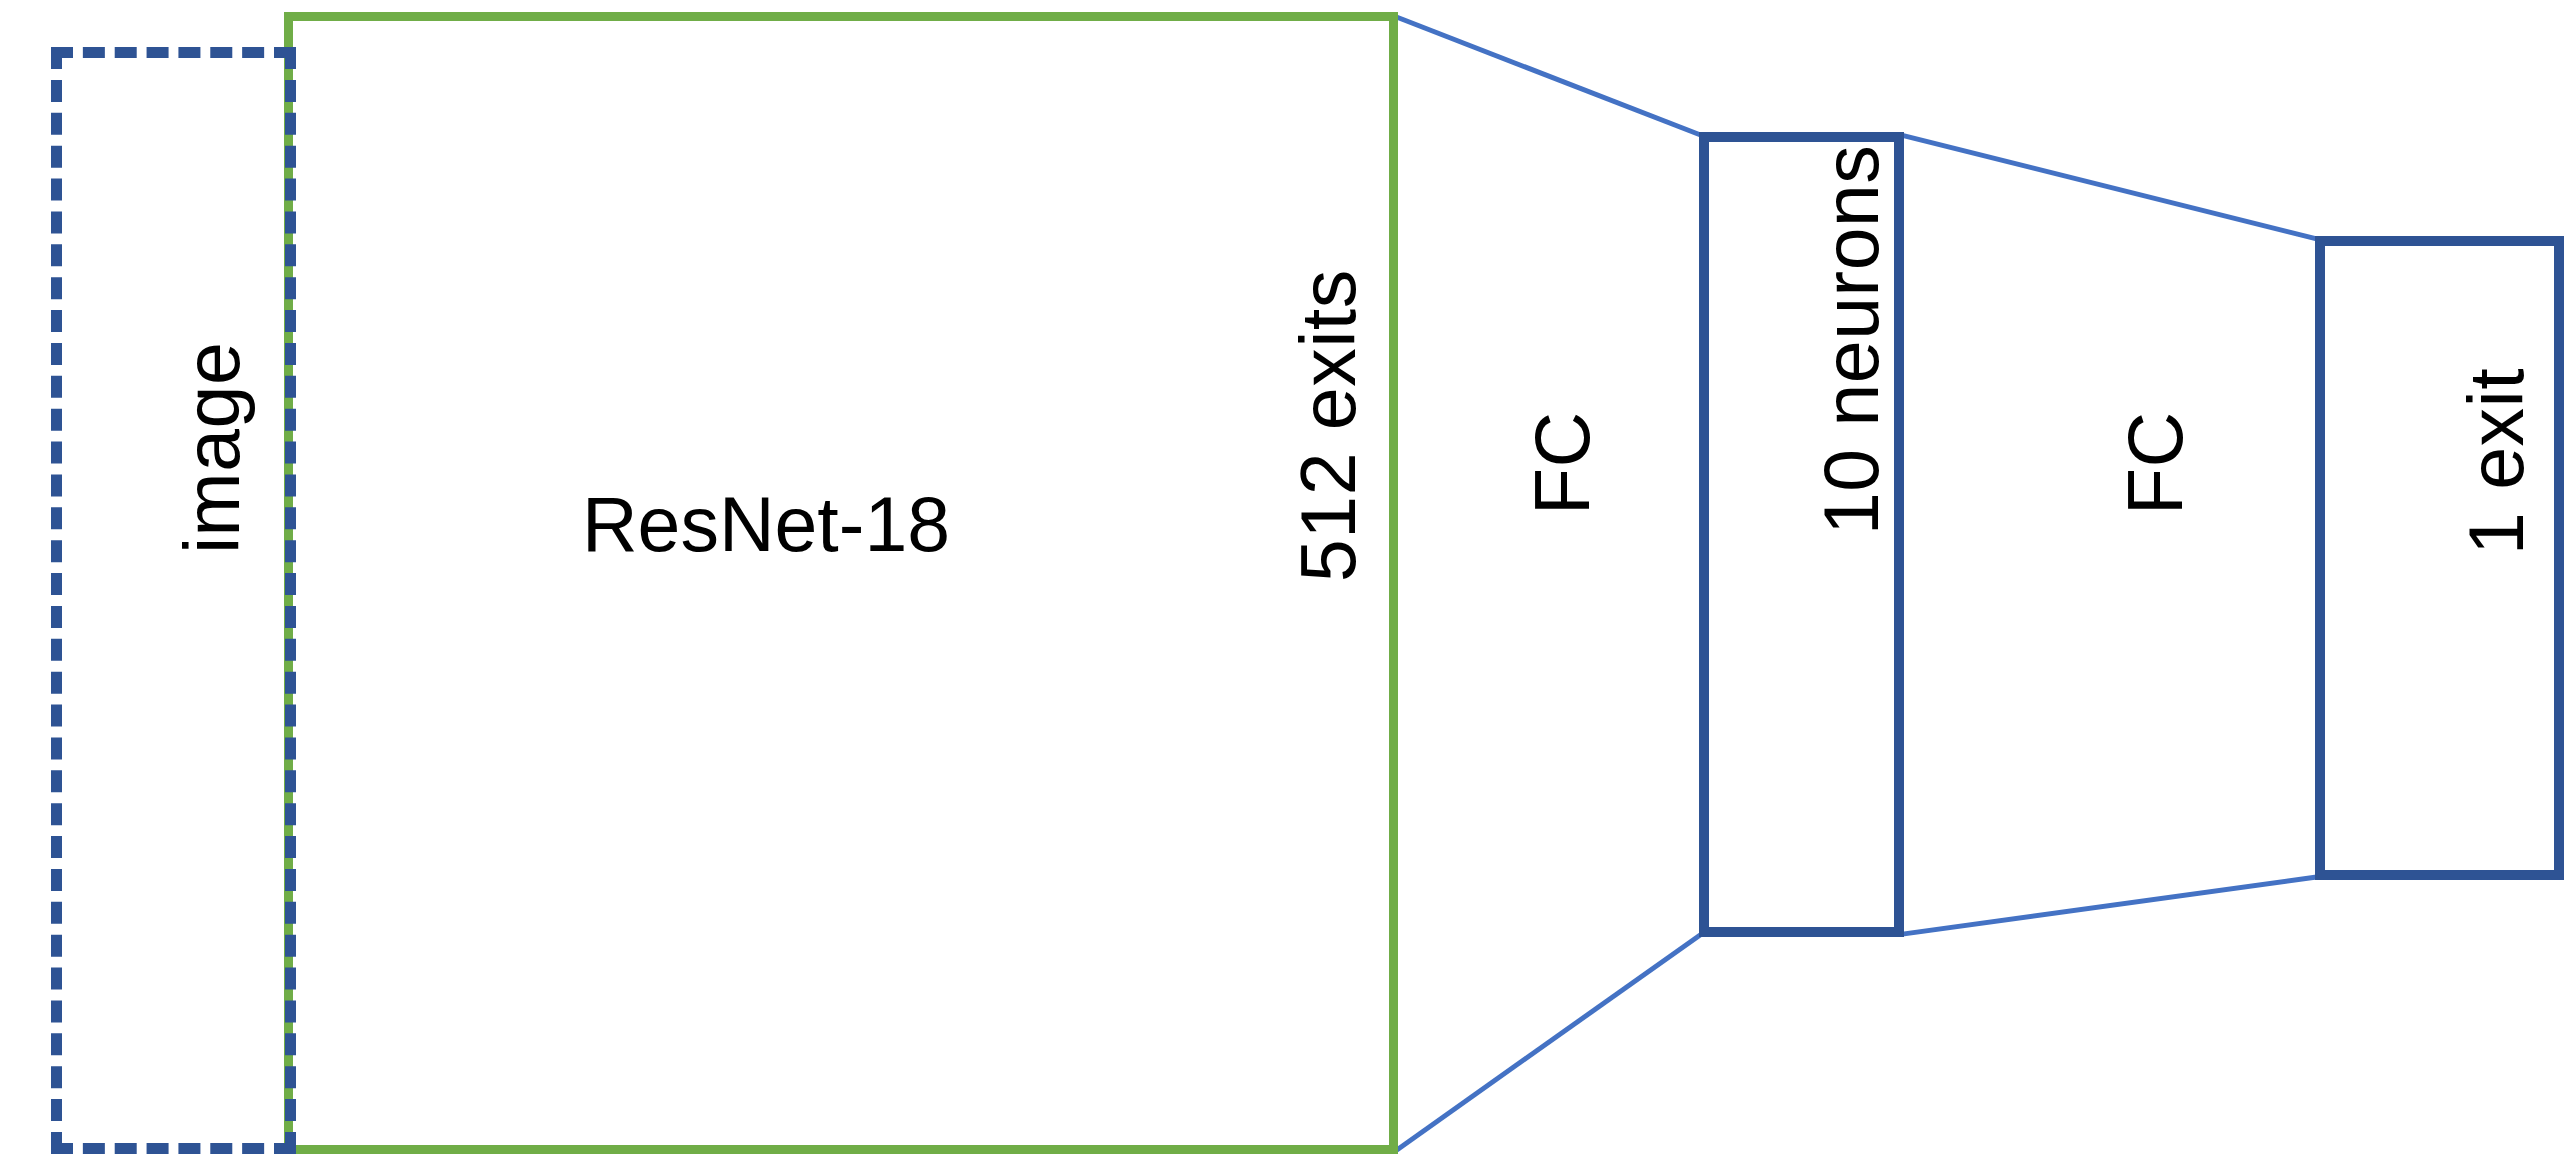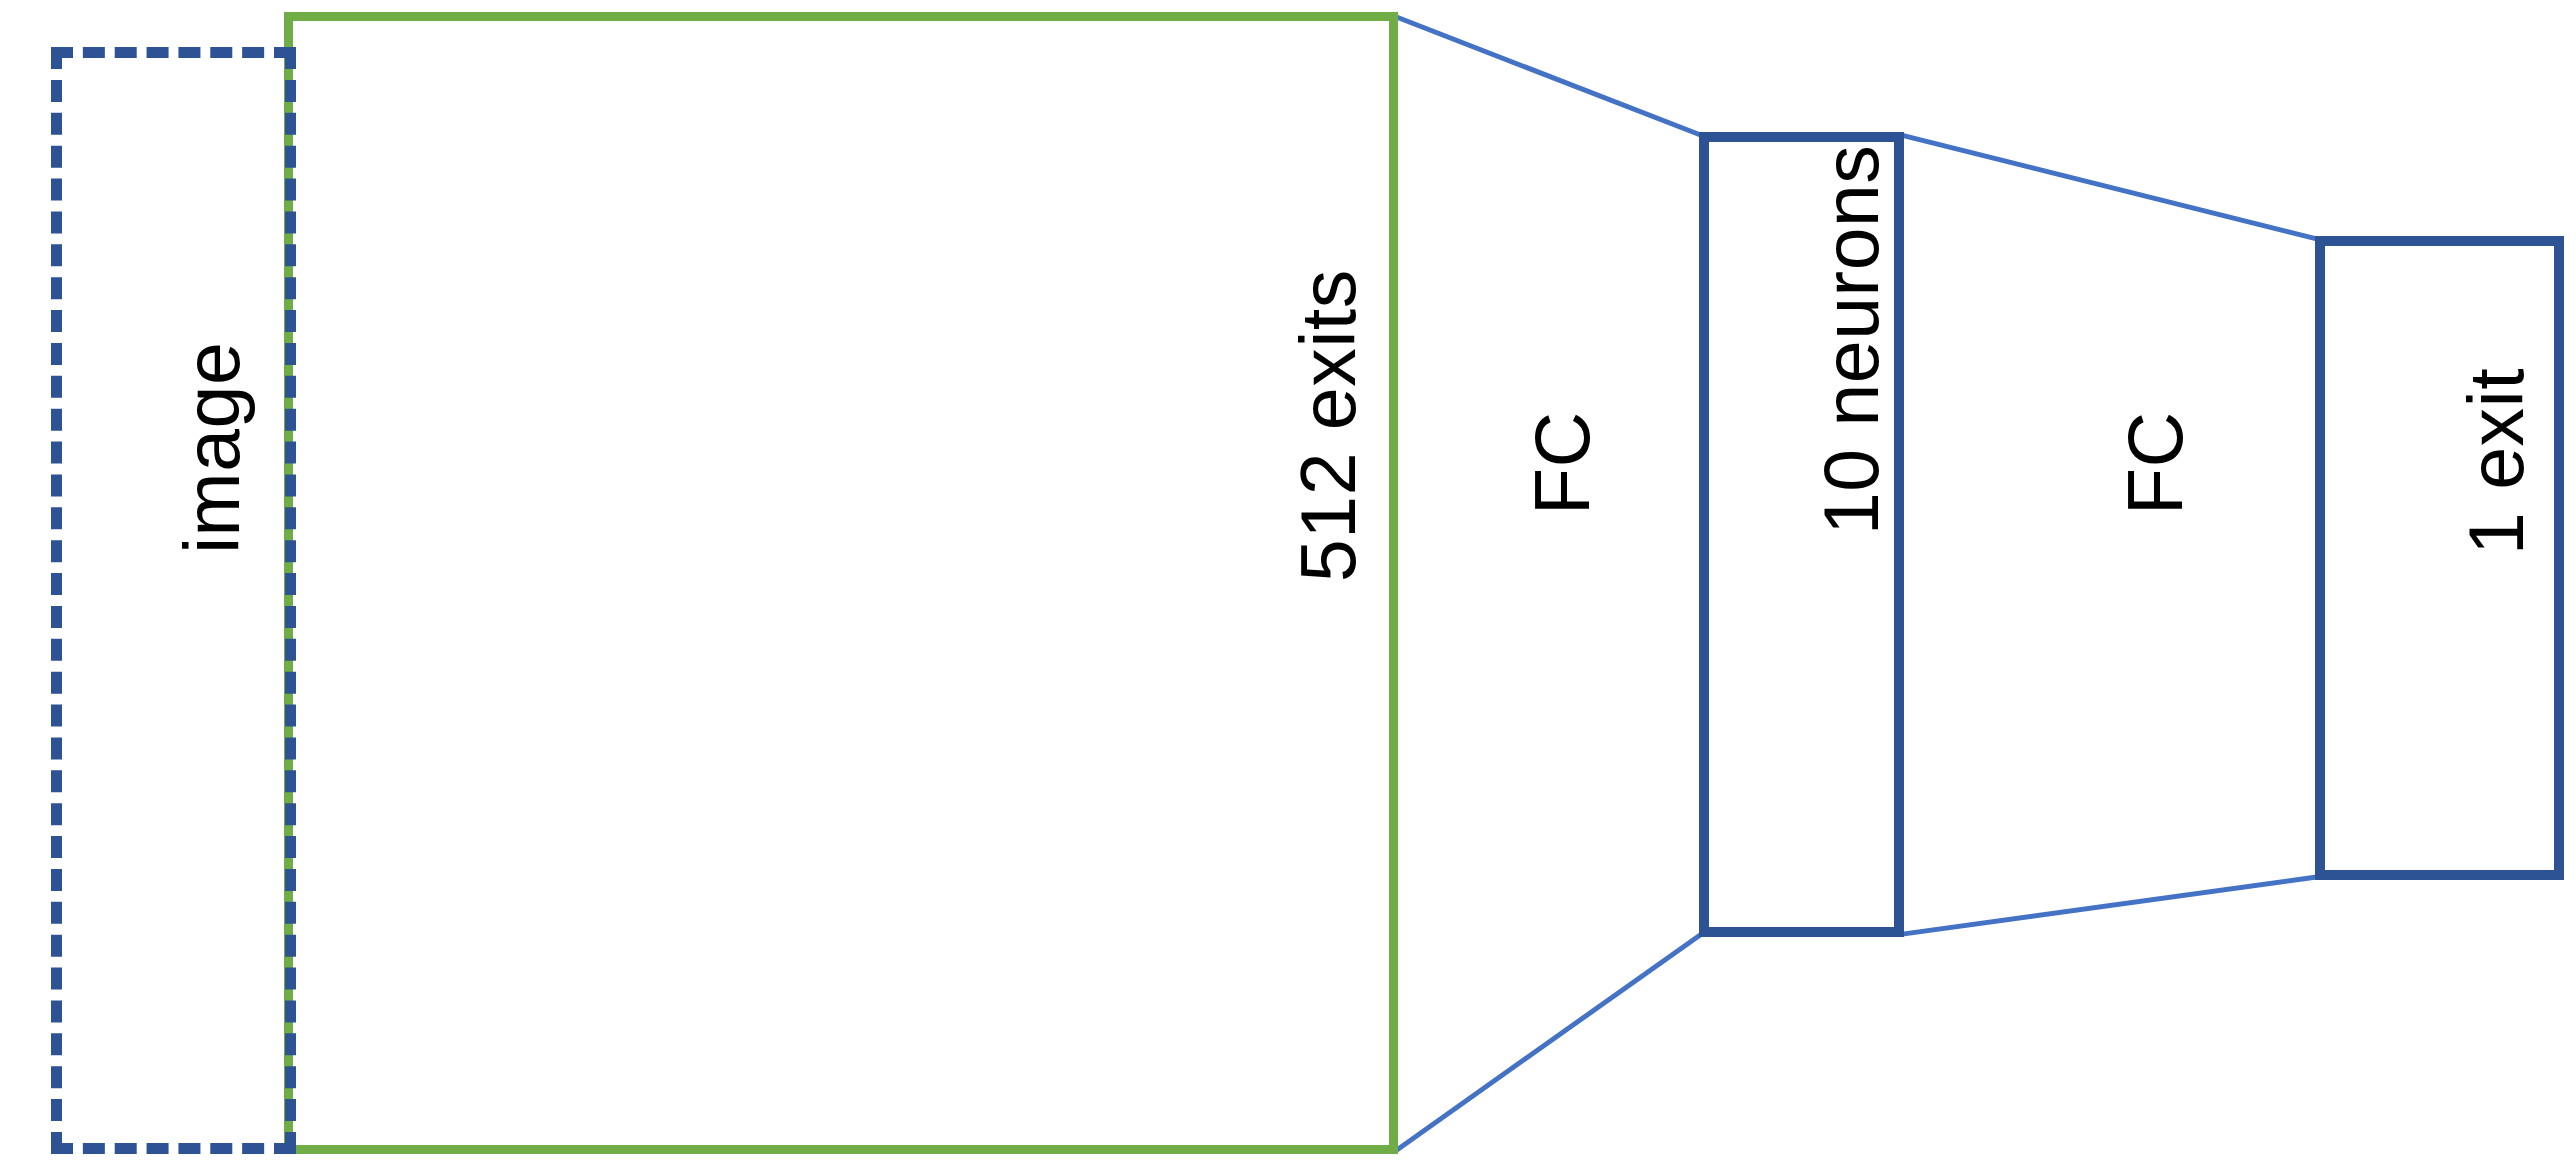--- a/index.html
+++ b/index.html
@@ -123,20 +123,21 @@
   <div class="box box-backbone"></div>
 
   <div class="box box-image"></div>
 
   <div class="box box-hidden"></div>
 
   <div class="box box-output"></div>
 
   <div class="vlabel lbl-image">image</div>
 
+  <div class="hlabel lbl-backbone">ResNet-18</div>
 
   <div class="vlabel lbl-512">512 exits</div>
 
   <div class="vlabel lbl-fc1">FC</div>
 
   <div class="vlabel lbl-neurons">10 neurons</div>
 
   <div class="vlabel lbl-fc2">FC</div>
 
   <div class="vlabel lbl-1exit">1 exit</div>

